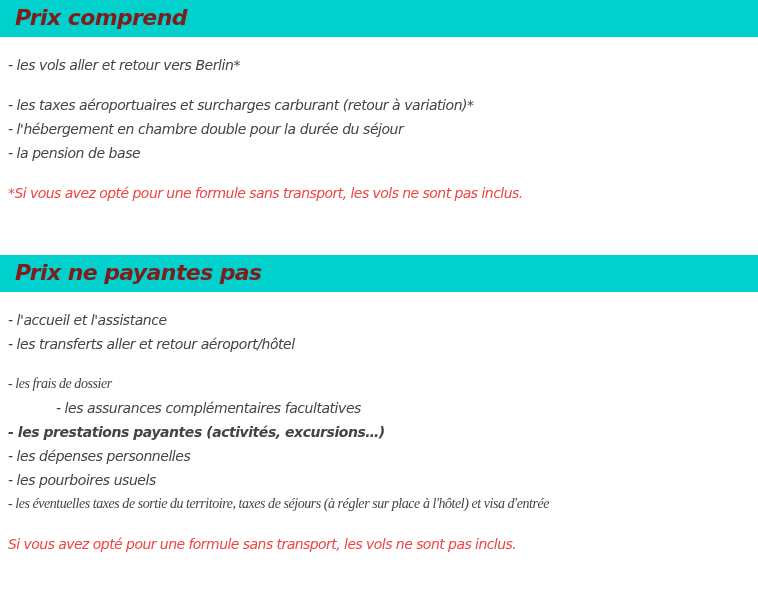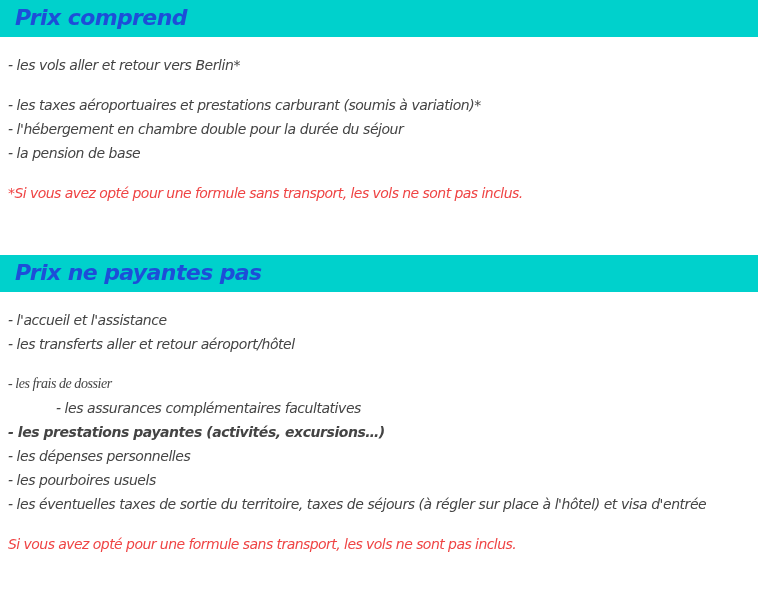--- a/index.html
+++ b/index.html
@@ -9,51 +9,51 @@
       color: #444444;
     }
     .section-header {
       position: absolute; left: 0; width: 758px; height: 37px;
       background: #00D1CC;
     }
     .section-header .title {
       position: absolute; left: 15px; top: 3px;
       font-family: "DejaVu Sans", sans-serif;
       font-style: italic; font-weight: bold;
-      font-size: 22px; line-height: 30px; color: #1d4ed8;
+      font-size: 22px; line-height: 30px; color: #7f1d1d;
       letter-spacing: -0.6px;
     }
     .line {
       position: absolute; left: 8px;
       font-family: "DejaVu Sans", sans-serif;
       font-style: italic; font-size: 14px; line-height: 18px;
       color: #444444; white-space: nowrap; letter-spacing: -0.45px;
     }
     .note {
       font-weight: normal; color: #ef4444; letter-spacing: -0.55px;
     }
   </style>
 </head>
 <body>
 
 <div class="section-header" style="top:0px;">
   <span class="title">Prix comprend</span>
 </div>
 
 <div class="line" style="top:56px;">- les vols aller et retour vers Berlin*</div>
-<div class="line" style="top:96px;">- les taxes aéroportuaires et prestations carburant (soumis à variation)*</div>
+<div class="line" style="top:96px;">- les taxes aéroportuaires et surcharges carburant (retour à variation)*</div>
 <div class="line" style="top:120px;">- l'hébergement en chambre double pour la durée du séjour</div>
 <div class="line" style="top:144px;">- la pension de base</div>
 <div class="line note" style="top:184px;">*Si vous avez opté pour une formule sans transport, les vols ne sont pas inclus.</div>
 
 <div class="section-header" style="top:255px;">
   <span class="title">Prix ne payantes pas</span>
 </div>
 
 <div class="line" style="top:311px;">- l'accueil et l'assistance</div>
 <div class="line" style="top:335px;">- les transferts aller et retour aéroport/hôtel</div>
 <div class="line" style="top:375px;font-family:Liberation Serif, serif;">- les frais de dossier</div>
 <div class="line" style="top:399px;padding-left:48px;">- les assurances complémentaires facultatives</div>
 <div class="line" style="top:423px;font-weight:bold;">- les prestations payantes (activités, excursions…)</div>
 <div class="line" style="top:447px;">- les dépenses personnelles</div>
 <div class="line" style="top:471px;">- les pourboires usuels</div>
-<div class="line" style="top:495px;">- les éventuelles taxes de sortie du territoire, taxes de séjours (à régler sur place à l'hôtel) et visa d'entrée</div>
+<div class="line" style="top:495px;font-family:Liberation Serif, serif;">- les éventuelles taxes de sortie du territoire, taxes de séjours (à régler sur place à l'hôtel) et visa d'entrée</div>
 <div class="line note" style="top:535px;text-align:right;">Si vous avez opté pour une formule sans transport, les vols ne sont pas inclus.</div>
 
 </body></html>

